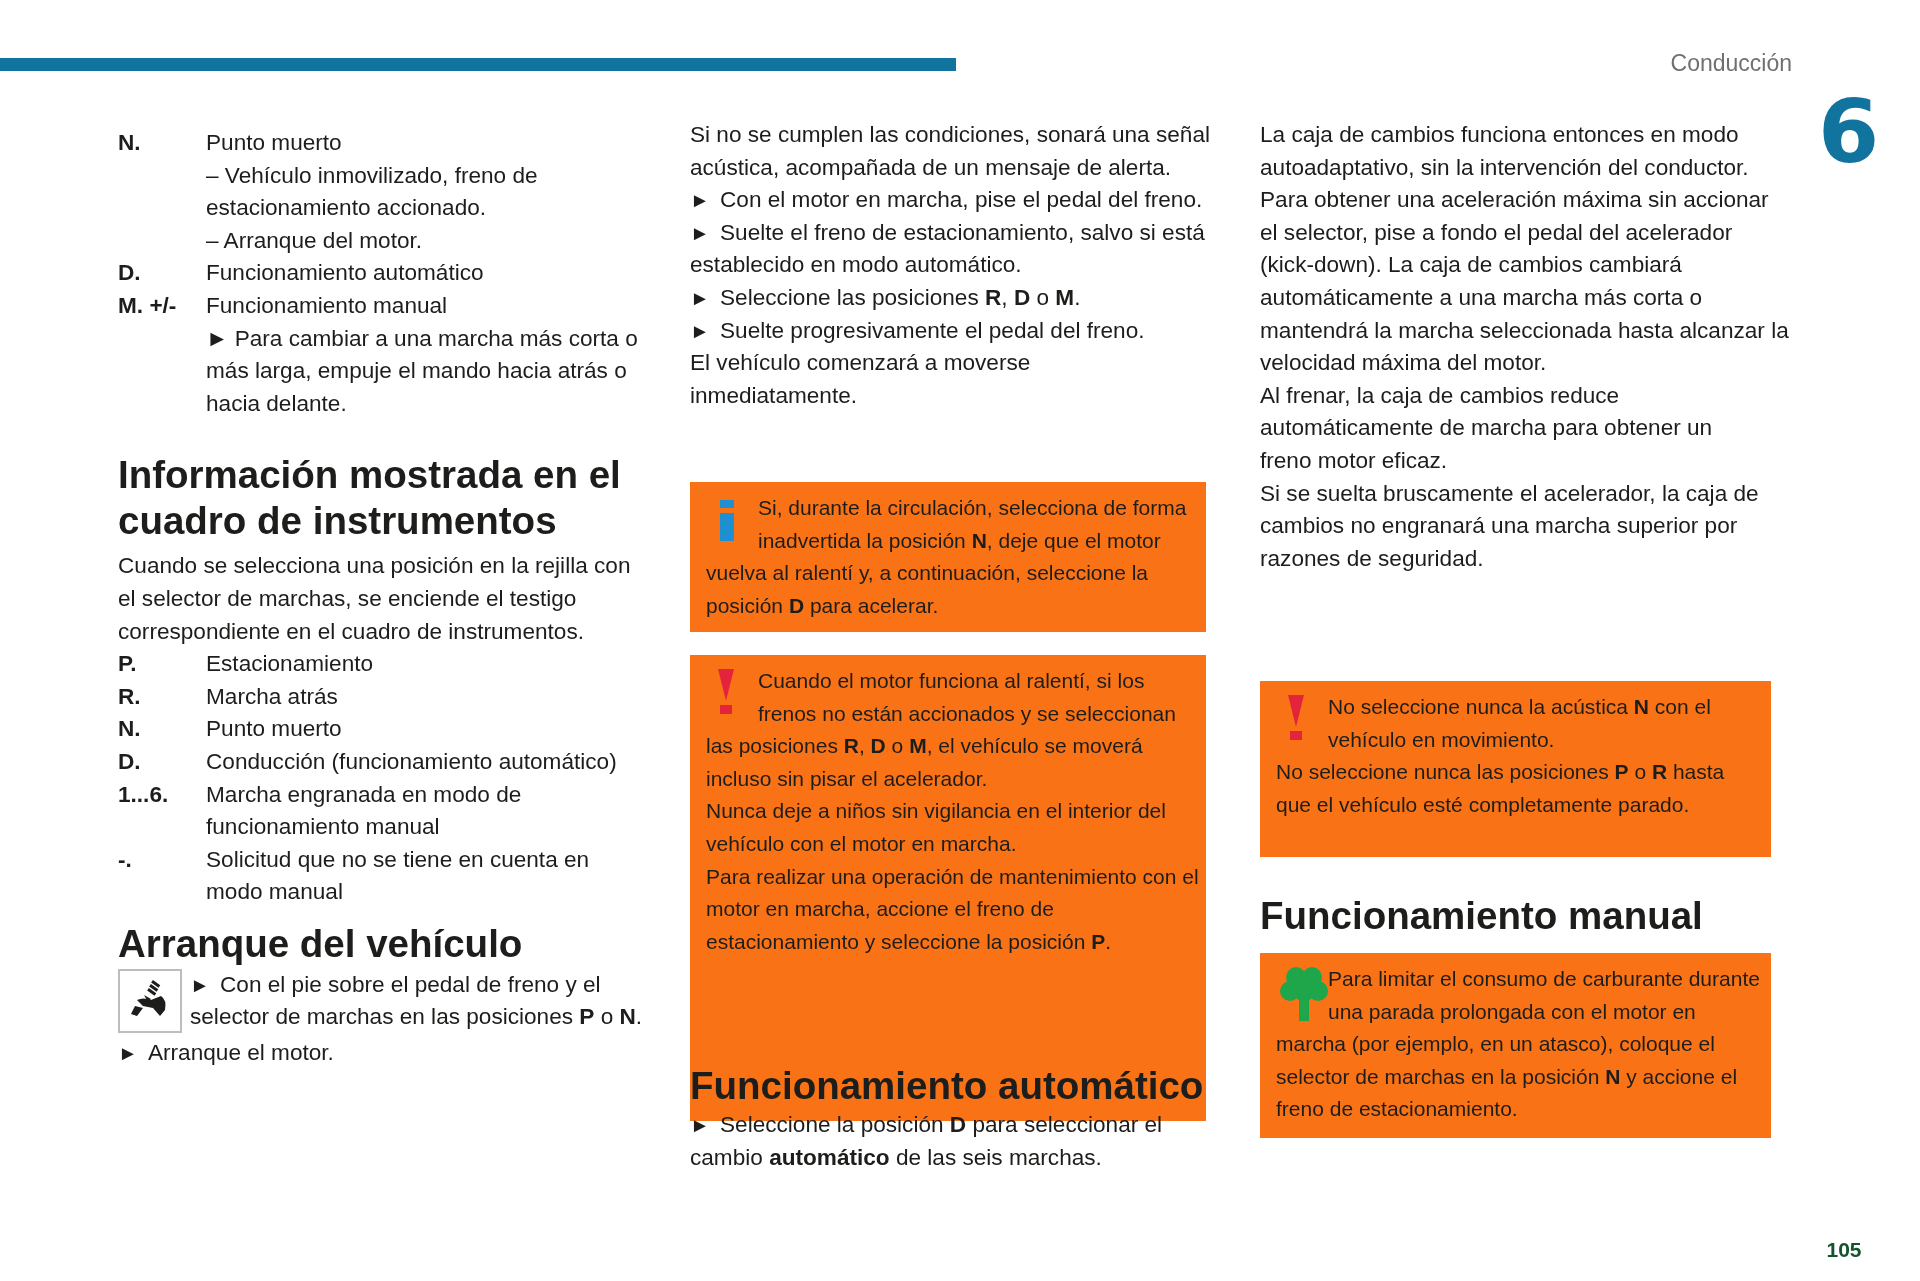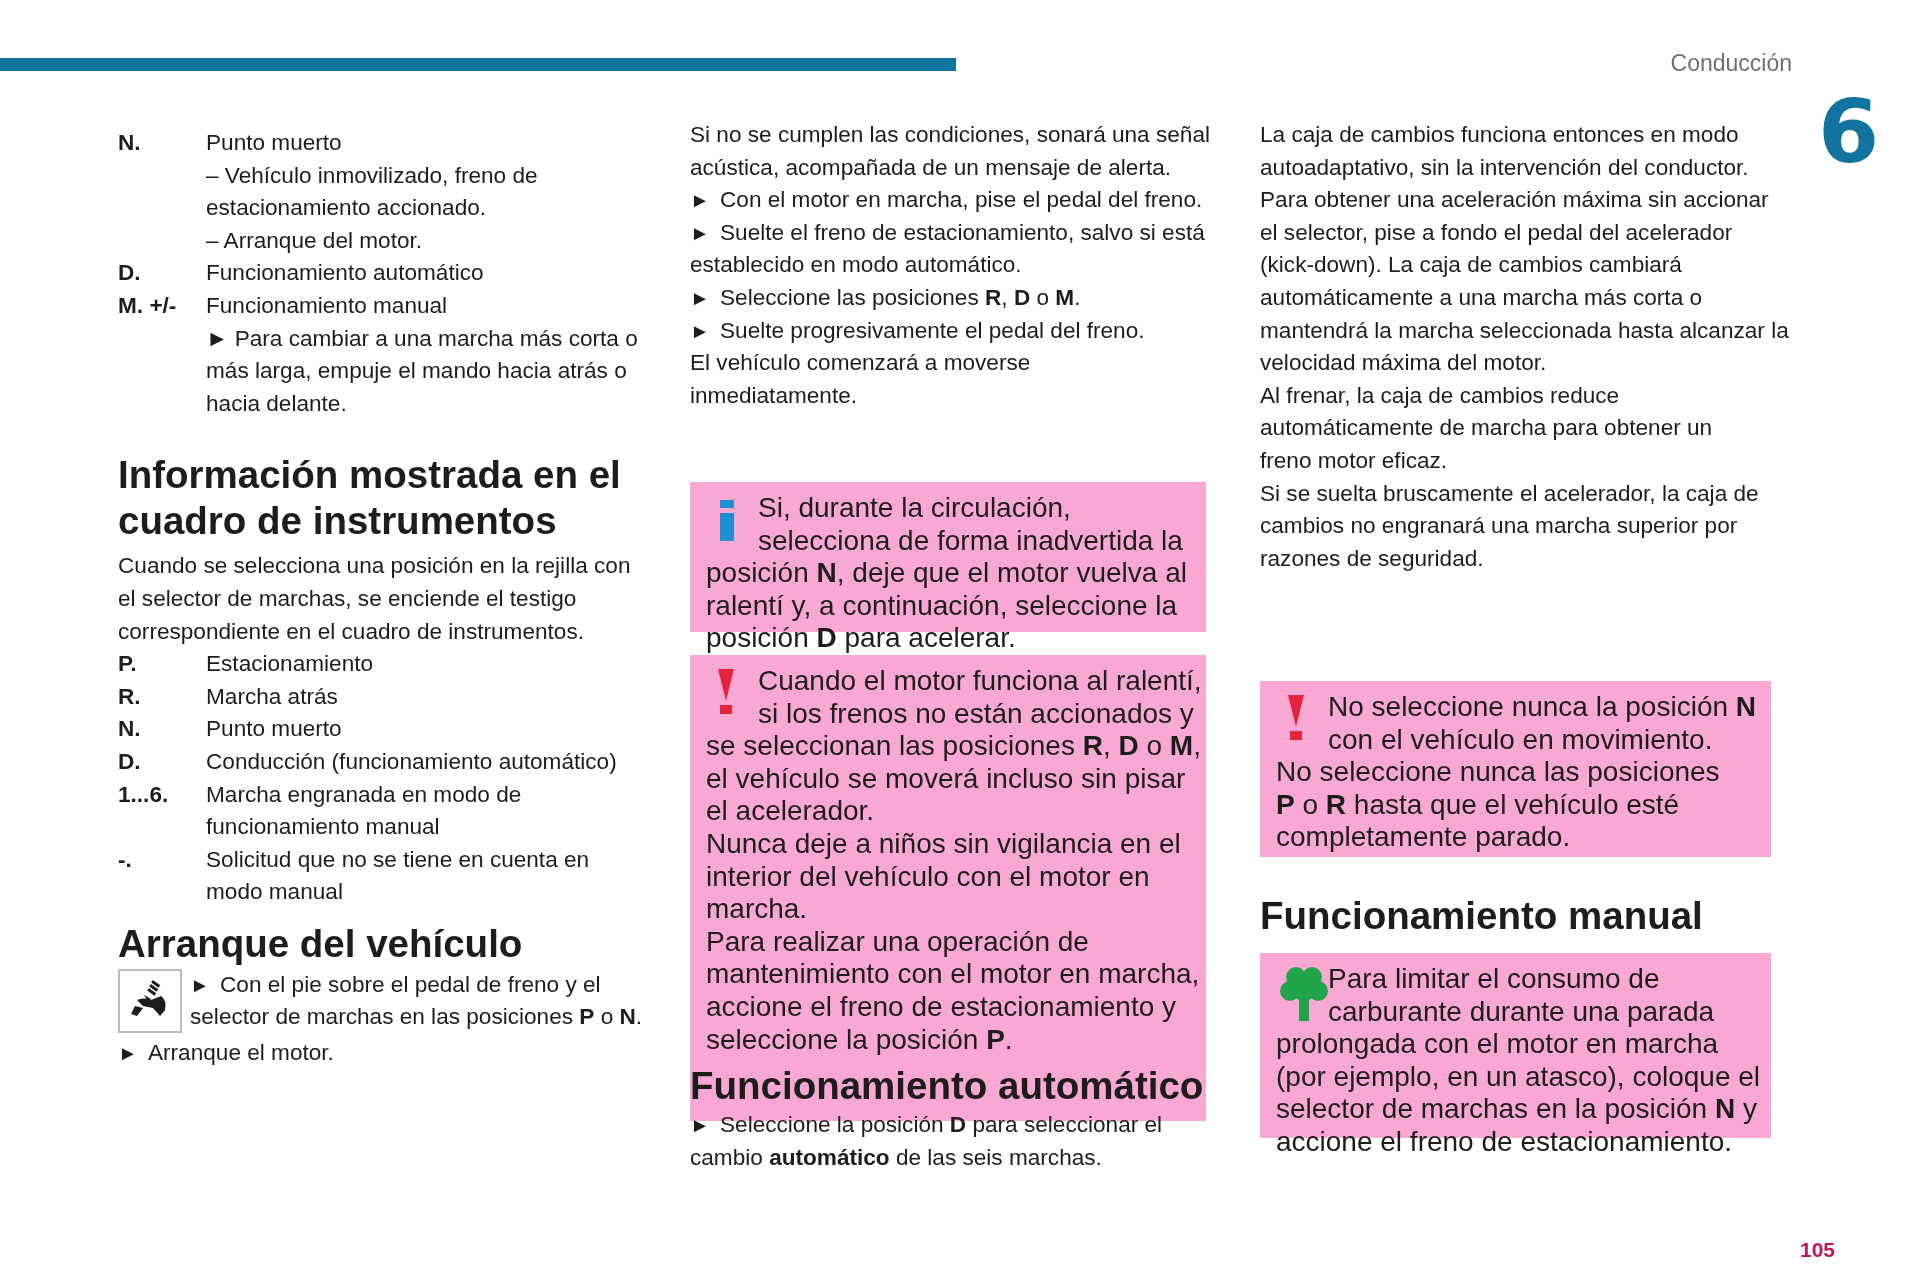--- a/index.html
+++ b/index.html
@@ -2,34 +2,34 @@
 <html><head>
 <meta charset="utf-8">
 <style>
   html, body { margin:0; padding:0; background:#ffffff; }
   body { width:1920px; height:1281px; position:relative; overflow:hidden;
          font-family:"Liberation Sans", sans-serif; color:#1d1d1b; }
   .abs { position:absolute; }
   .top-bar { left:0; top:58px; width:956px; height:13px; background:#10749f; }
   .section-label { left:1600px; top:50px; width:192px; text-align:right; font-size:23px; color:#707070; }
   .chapter-num { left:1818px; top:88px; font-size:88px; font-weight:bold; color:#10749f; line-height:1; font-family:"DejaVu Sans", sans-serif; }
-  .page-num { left:1800px; top:1238px; width:88px; text-align:left; font-size:21px; font-weight:bold; color:#be185d; }
+  .page-num { left:1800px; top:1238px; width:88px; text-align:center; font-size:21px; font-weight:bold; color:#14532d; }
 
   .col { position:absolute; font-size:22.6px; line-height:32.6px; }
   .col p { margin:0; }
   .b { font-weight:bold; }
 
   .def { display:flex; }
   .def .k { width:88px; flex:none; font-weight:bold; }
   .def .v { flex:1; }
   .h2 { font-size:38.5px; font-weight:bold; line-height:46px; color:#1d1d1b; margin:0; }
 
   .arrow { display:inline-block; width:30px; font-size:20px; }
 
-  .box { position:absolute; background:#f9a8d4; box-sizing:border-box; padding:10px 4px 10px 16px; font-size:28px; line-height:32.6px; }
+  .box { position:absolute; background:#f97316; box-sizing:border-box; padding:10px 4px 10px 16px; font-size:21px; line-height:32.6px; }
   .box .icon-slot { float:left; width:52px; height:62px; position:relative; }
   .info-i { position:absolute; left:14px; top:8px; width:14px; }
   .info-i .dot { width:14px; height:8px; background:#1e8fd0; margin-bottom:5px; }
   .info-i .stem { width:14px; height:28px; background:#1e8fd0; }
   .warn-mark { position:absolute; left:12px; top:4px; }
   .warn-mark .bar { width:0; height:0; border-left:8px solid transparent; border-right:8px solid transparent; border-top:32px solid #e4233d; margin-left:0; }
   .warn-mark .dot { width:12px; height:9px; background:#e4233d; margin:4px 0 0 2px; }
   .tree { position:absolute; left:4px; top:2px; }
 
   .start-icon { float:left; width:64px; height:64px; border:2px solid #bdbdbd; box-sizing:border-box; margin:0 8px 4px 0; display:flex; align-items:center; justify-content:center; background:#fff; }
@@ -152,21 +152,21 @@
   <p style="width:510px;">Si se suelta bruscamente el acelerador, la caja de cambios no engranará una marcha superior por razones de seguridad.</p>
 </div>
 
 <div class="box" style="left:1260px; top:681px; width:511px; height:176px;">
   <div class="icon-slot">
     <div class="warn-mark">
         <div class="bar"></div>
         <div class="dot"></div>
       </div>
   </div>
-  <p style="margin:0;"><span>No seleccione nunca la posición </span><span class="b">N</span><span> con el vehículo en movimiento.</span></p>
+  <p style="margin:0;"><span>No seleccione nunca la acústica </span><span class="b">N</span><span> con el vehículo en movimiento.</span></p>
   <p style="margin:0; padding-right:40px;"><span>No seleccione nunca las posiciones </span><span class="b">P</span><span> o </span><span class="b">R</span><span> hasta que el vehículo esté completamente parado.</span></p>
 </div>
 
 <h2 class="h2 abs" style="left:1260px; top:893px;">Funcionamiento manual</h2>
 
 <div class="box" style="left:1260px; top:953px; width:511px; height:185px;">
   <div class="icon-slot">
     <svg class="tree" width="48" height="56" viewBox="0 0 48 56">
       <g fill="#1fa64a">
         <circle cx="16" cy="12" r="10"></circle>

